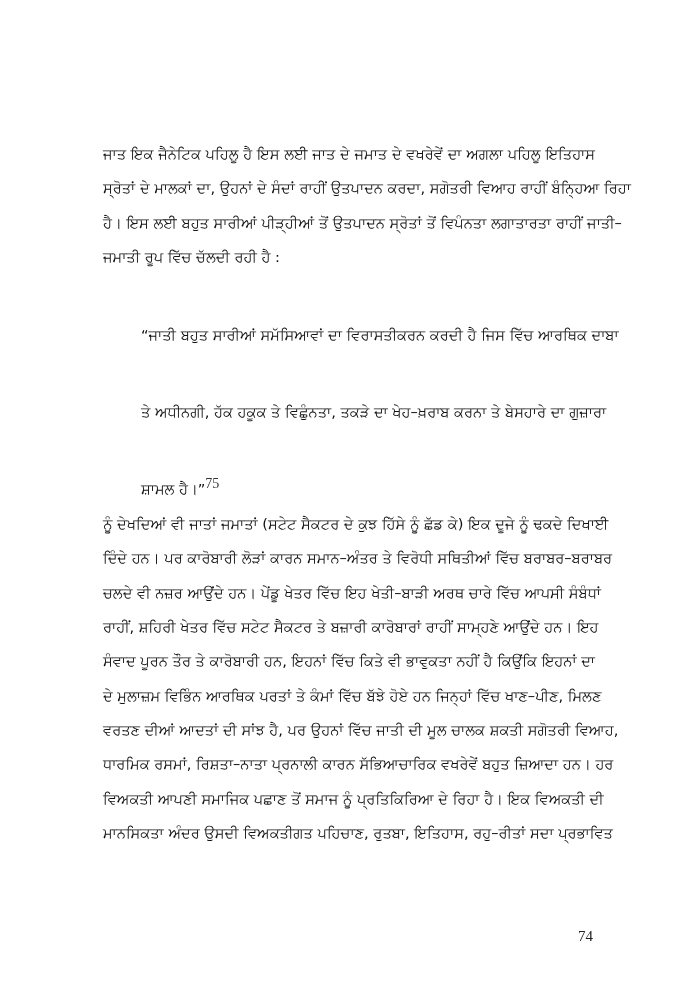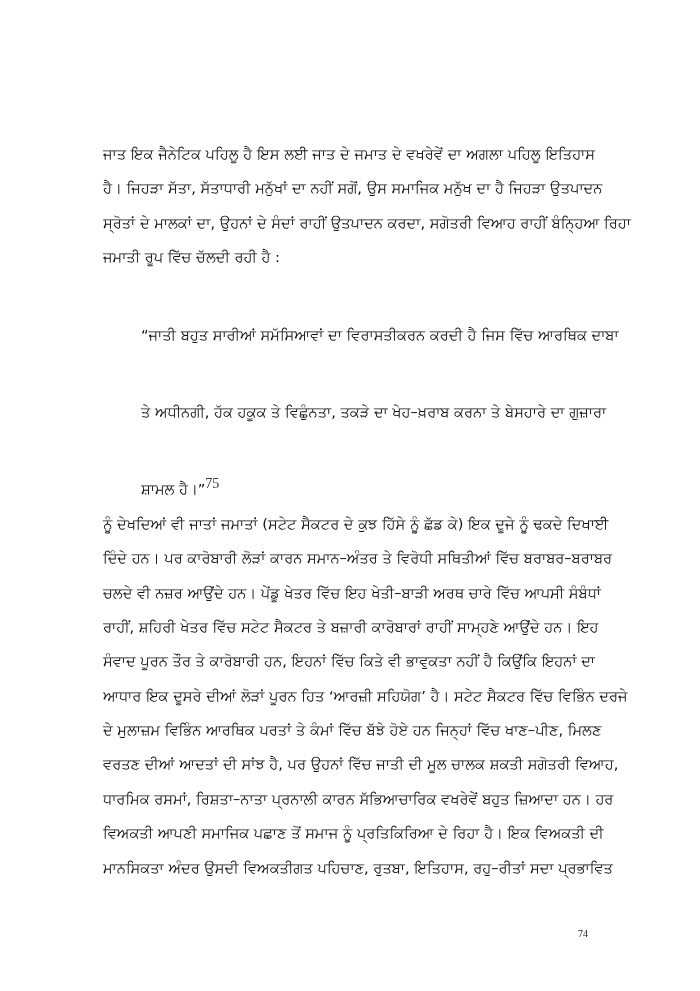--- a/index.html
+++ b/index.html
@@ -53,51 +53,50 @@
     font-size: 14px;
     vertical-align: 6px;
     line-height: 0;
     color: #333;
   }
   .page-number {
     position: absolute;
     left: 578px;
     top: 928px;
     font-family: "Liberation Serif", serif;
-    font-size: 10px;
+    font-size: 15px;
     color: #222;
   }
 </style>
 </head>
 <body>
 
 <div class="page">
 
   <div class="text-block">
 
     <div>
       <div class="line">ਜਾਤ ਇਕ ਜੈਨੇਟਿਕ ਪਹਿਲੂ ਹੈ ਇਸ ਲਈ ਜਾਤ ਦੇ ਜਮਾਤ ਦੇ ਵਖਰੇਵੇਂ ਦਾ ਅਗਲਾ ਪਹਿਲੂ ਇਤਿਹਾਸ</div>
-      <div class="line">ਹੈ। ਜਿਹੜਾ ਸੱਤਾ, ਸੱਤਾਧਾਰੀ ਮਨੁੱਖਾਂ ਦਾ ਨਹੀਂ ਸਗੋਂ, ਉਸ ਸਮਾਜਿਕ ਮਨੁੱਖ ਦਾ ਹੈ ਜਿਹੜਾ ਉਤਪਾਦਨ</div>
       <div class="line">ਸ੍ਰੋਤਾਂ ਦੇ ਮਾਲਕਾਂ ਦਾ, ਉਹਨਾਂ ਦੇ ਸੰਦਾਂ ਰਾਹੀਂ ਉਤਪਾਦਨ ਕਰਦਾ, ਸਗੋਤਰੀ ਵਿਆਹ ਰਾਹੀਂ ਬੰਨ੍ਹਿਆ ਰਿਹਾ</div>
+      <div class="line">ਹੈ। ਇਸ ਲਈ ਬਹੁਤ ਸਾਰੀਆਂ ਪੀੜ੍ਹੀਆਂ ਤੋਂ ਉਤਪਾਦਨ ਸ੍ਰੋਤਾਂ ਤੋਂ ਵਿਪੰਨਤਾ ਲਗਾਤਾਰਤਾ ਰਾਹੀਂ ਜਾਤੀ–</div>
       <div class="line last">ਜਮਾਤੀ ਰੂਪ ਵਿੱਚ ਚੱਲਦੀ ਰਹੀ ਹੈ :</div>
     </div>
 
     <div class="quote">
       <div class="line">“ਜਾਤੀ ਬਹੁਤ ਸਾਰੀਆਂ ਸਮੱਸਿਆਵਾਂ ਦਾ ਵਿਰਾਸਤੀਕਰਨ ਕਰਦੀ ਹੈ ਜਿਸ ਵਿੱਚ ਆਰਥਿਕ ਦਾਬਾ</div>
       <div class="line">ਤੇ ਅਧੀਨਗੀ, ਹੱਕ ਹਕੂਕ ਤੇ ਵਿਛੁੰਨਤਾ, ਤਕੜੇ ਦਾ ਖੇਹ–ਖ਼ਰਾਬ ਕਰਨਾ ਤੇ ਬੇਸਹਾਰੇ ਦਾ ਗੁਜ਼ਾਰਾ</div>
       <div class="line last"><span>ਸ਼ਾਮਲ ਹੈ।”</span><sup class="fn">75</sup></div>
     </div>
 
     <div>
       <div class="line">ਨੂੰ ਦੇਖਦਿਆਂ ਵੀ ਜਾਤਾਂ ਜਮਾਤਾਂ (ਸਟੇਟ ਸੈਕਟਰ ਦੇ ਕੁਝ ਹਿੱਸੇ ਨੂੰ ਛੱਡ ਕੇ) ਇਕ ਦੂਜੇ ਨੂੰ ਢਕਦੇ ਦਿਖਾਈ</div>
       <div class="line">ਦਿੰਦੇ ਹਨ। ਪਰ ਕਾਰੋਬਾਰੀ ਲੋੜਾਂ ਕਾਰਨ ਸਮਾਨ–ਅੰਤਰ ਤੇ ਵਿਰੋਧੀ ਸਥਿਤੀਆਂ ਵਿੱਚ ਬਰਾਬਰ–ਬਰਾਬਰ</div>
       <div class="line">ਚਲਦੇ ਵੀ ਨਜ਼ਰ ਆਉਂਦੇ ਹਨ। ਪੇਂਡੂ ਖੇਤਰ ਵਿੱਚ ਇਹ ਖੇਤੀ–ਬਾੜੀ ਅਰਥ ਚਾਰੇ ਵਿੱਚ ਆਪਸੀ ਸੰਬੰਧਾਂ</div>
       <div class="line">ਰਾਹੀਂ, ਸ਼ਹਿਰੀ ਖੇਤਰ ਵਿੱਚ ਸਟੇਟ ਸੈਕਟਰ ਤੇ ਬਜ਼ਾਰੀ ਕਾਰੋਬਾਰਾਂ ਰਾਹੀਂ ਸਾਮ੍ਹਣੇ ਆਉਂਦੇ ਹਨ। ਇਹ</div>
       <div class="line">ਸੰਵਾਦ ਪੂਰਨ ਤੌਰ ਤੇ ਕਾਰੋਬਾਰੀ ਹਨ, ਇਹਨਾਂ ਵਿੱਚ ਕਿਤੇ ਵੀ ਭਾਵੁਕਤਾ ਨਹੀਂ ਹੈ ਕਿਉਂਕਿ ਇਹਨਾਂ ਦਾ</div>
-      <div class="line">ਆਧਾਰ ਇਕ ਦੂਸਰੇ ਦੀਆਂ ਲੋੜਾਂ ਪੂਰਨ ਹਿਤ ‘ਆਰਜ਼ੀ ਸਹਿਯੋਗ’ ਹੈ। ਸਟੇਟ ਸੈਕਟਰ ਵਿੱਚ ਵਿਭਿੰਨ ਦਰਜੇ</div>
       <div class="line">ਦੇ ਮੁਲਾਜ਼ਮ ਵਿਭਿੰਨ ਆਰਥਿਕ ਪਰਤਾਂ ਤੇ ਕੰਮਾਂ ਵਿੱਚ ਬੱਝੇ ਹੋਏ ਹਨ ਜਿਨ੍ਹਾਂ ਵਿੱਚ ਖਾਣ–ਪੀਣ, ਮਿਲਣ</div>
       <div class="line">ਵਰਤਣ ਦੀਆਂ ਆਦਤਾਂ ਦੀ ਸਾਂਝ ਹੈ, ਪਰ ਉਹਨਾਂ ਵਿੱਚ ਜਾਤੀ ਦੀ ਮੂਲ ਚਾਲਕ ਸ਼ਕਤੀ ਸਗੋਤਰੀ ਵਿਆਹ,</div>
       <div class="line">ਧਾਰਮਿਕ ਰਸਮਾਂ, ਰਿਸ਼ਤਾ–ਨਾਤਾ ਪ੍ਰਨਾਲੀ ਕਾਰਨ ਸੱਭਿਆਚਾਰਿਕ ਵਖਰੇਵੇਂ ਬਹੁਤ ਜ਼ਿਆਦਾ ਹਨ। ਹਰ</div>
       <div class="line">ਵਿਅਕਤੀ ਆਪਣੀ ਸਮਾਜਿਕ ਪਛਾਣ ਤੋਂ ਸਮਾਜ ਨੂੰ ਪ੍ਰਤਿਕਿਰਿਆ ਦੇ ਰਿਹਾ ਹੈ। ਇਕ ਵਿਅਕਤੀ ਦੀ</div>
       <div class="line">ਮਾਨਸਿਕਤਾ ਅੰਦਰ ਉਸਦੀ ਵਿਅਕਤੀਗਤ ਪਹਿਚਾਣ, ਰੁਤਬਾ, ਇਤਿਹਾਸ, ਰਹੁ–ਰੀਤਾਂ ਸਦਾ ਪ੍ਰਭਾਵਿਤ</div>
     </div>
 
   </div>
 
   <div class="page-number">74</div>

